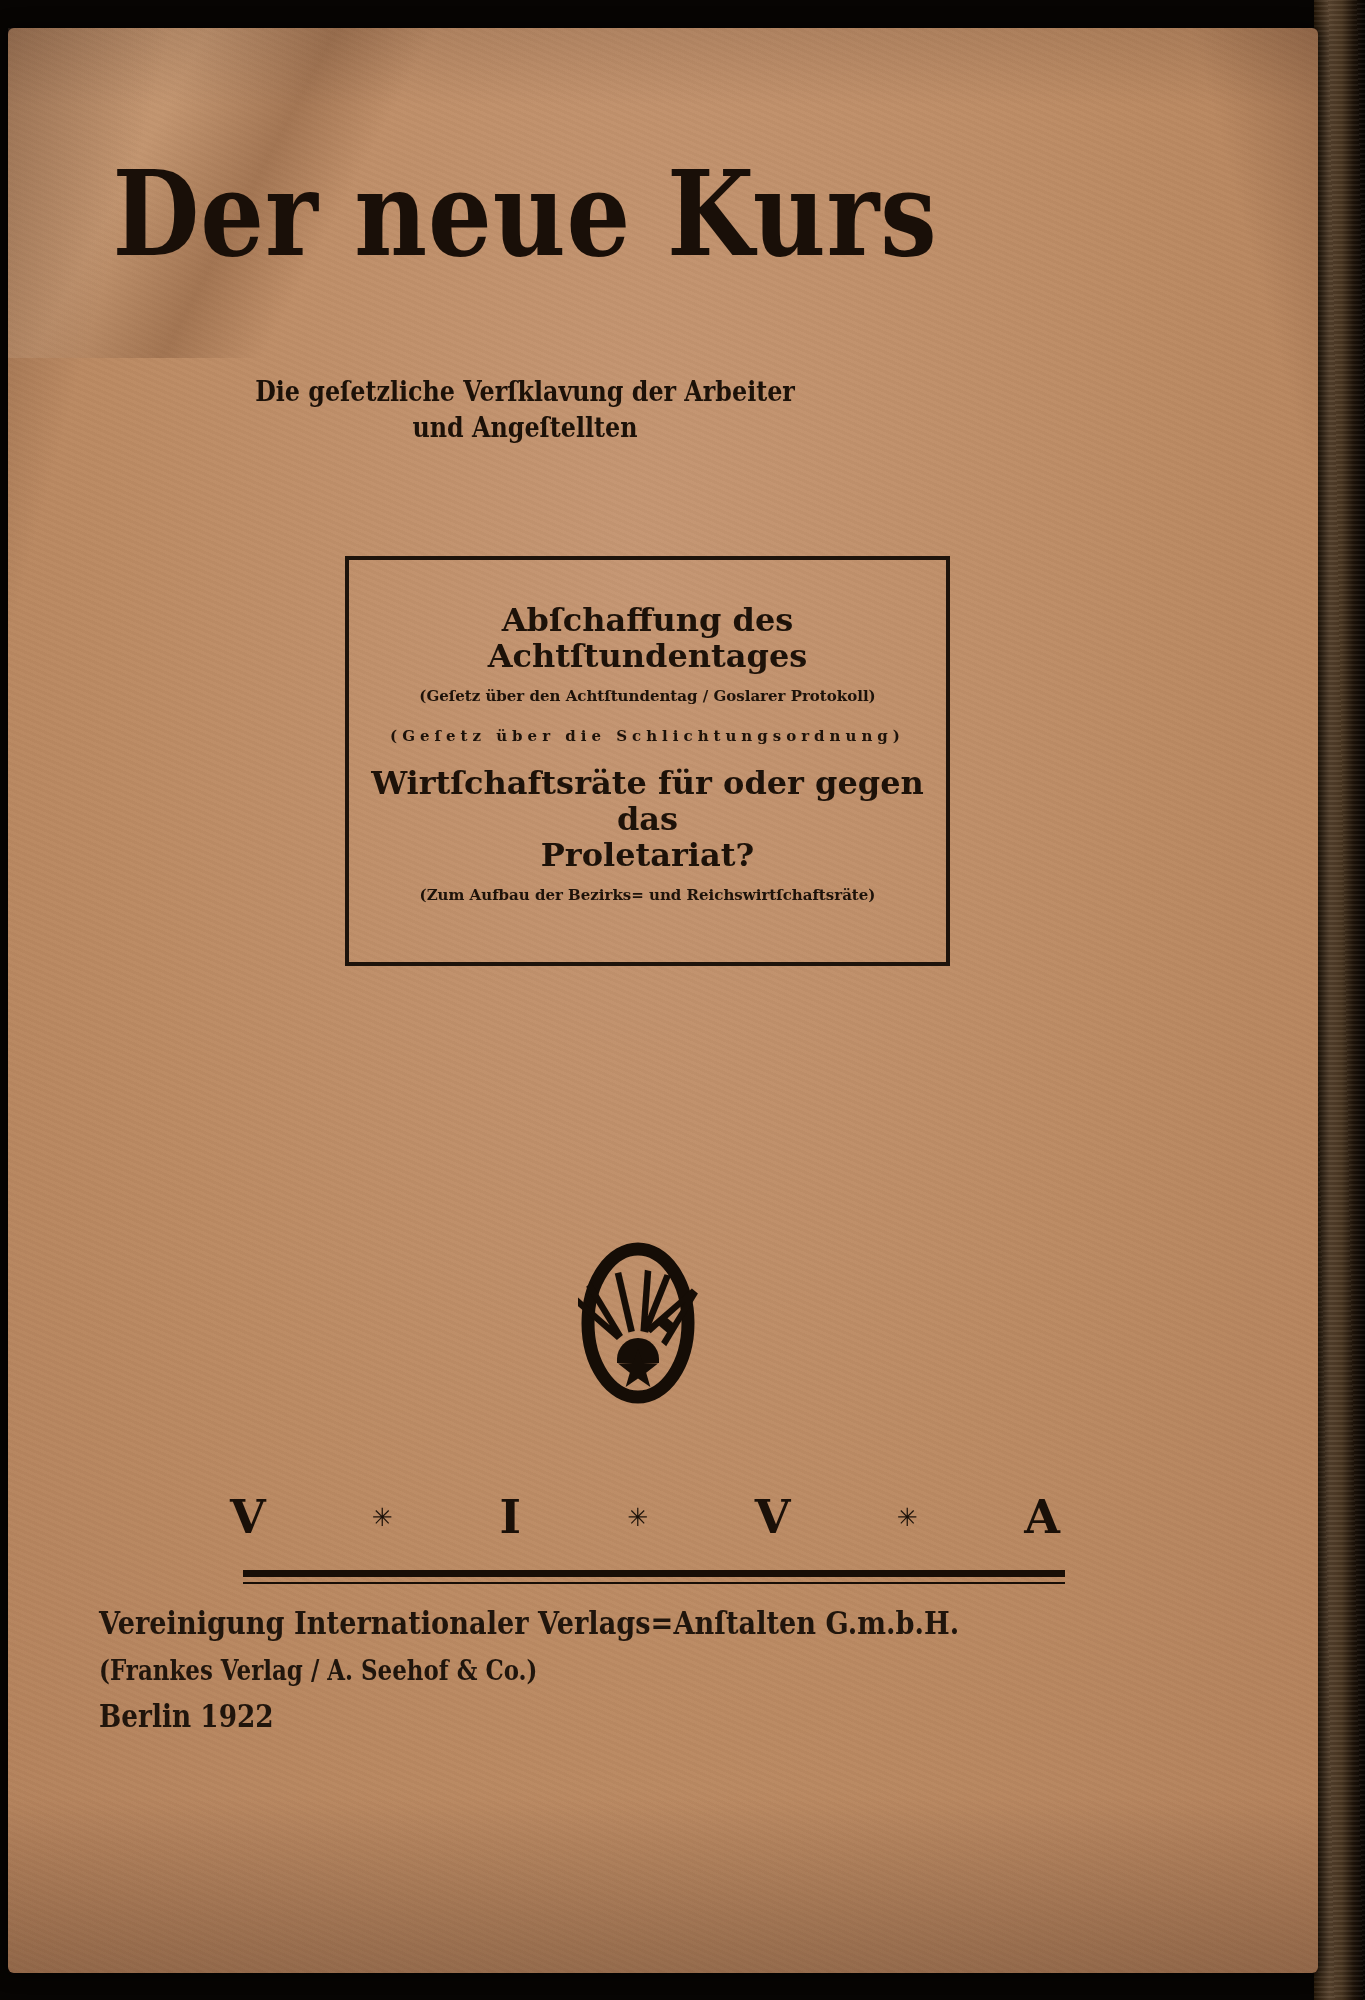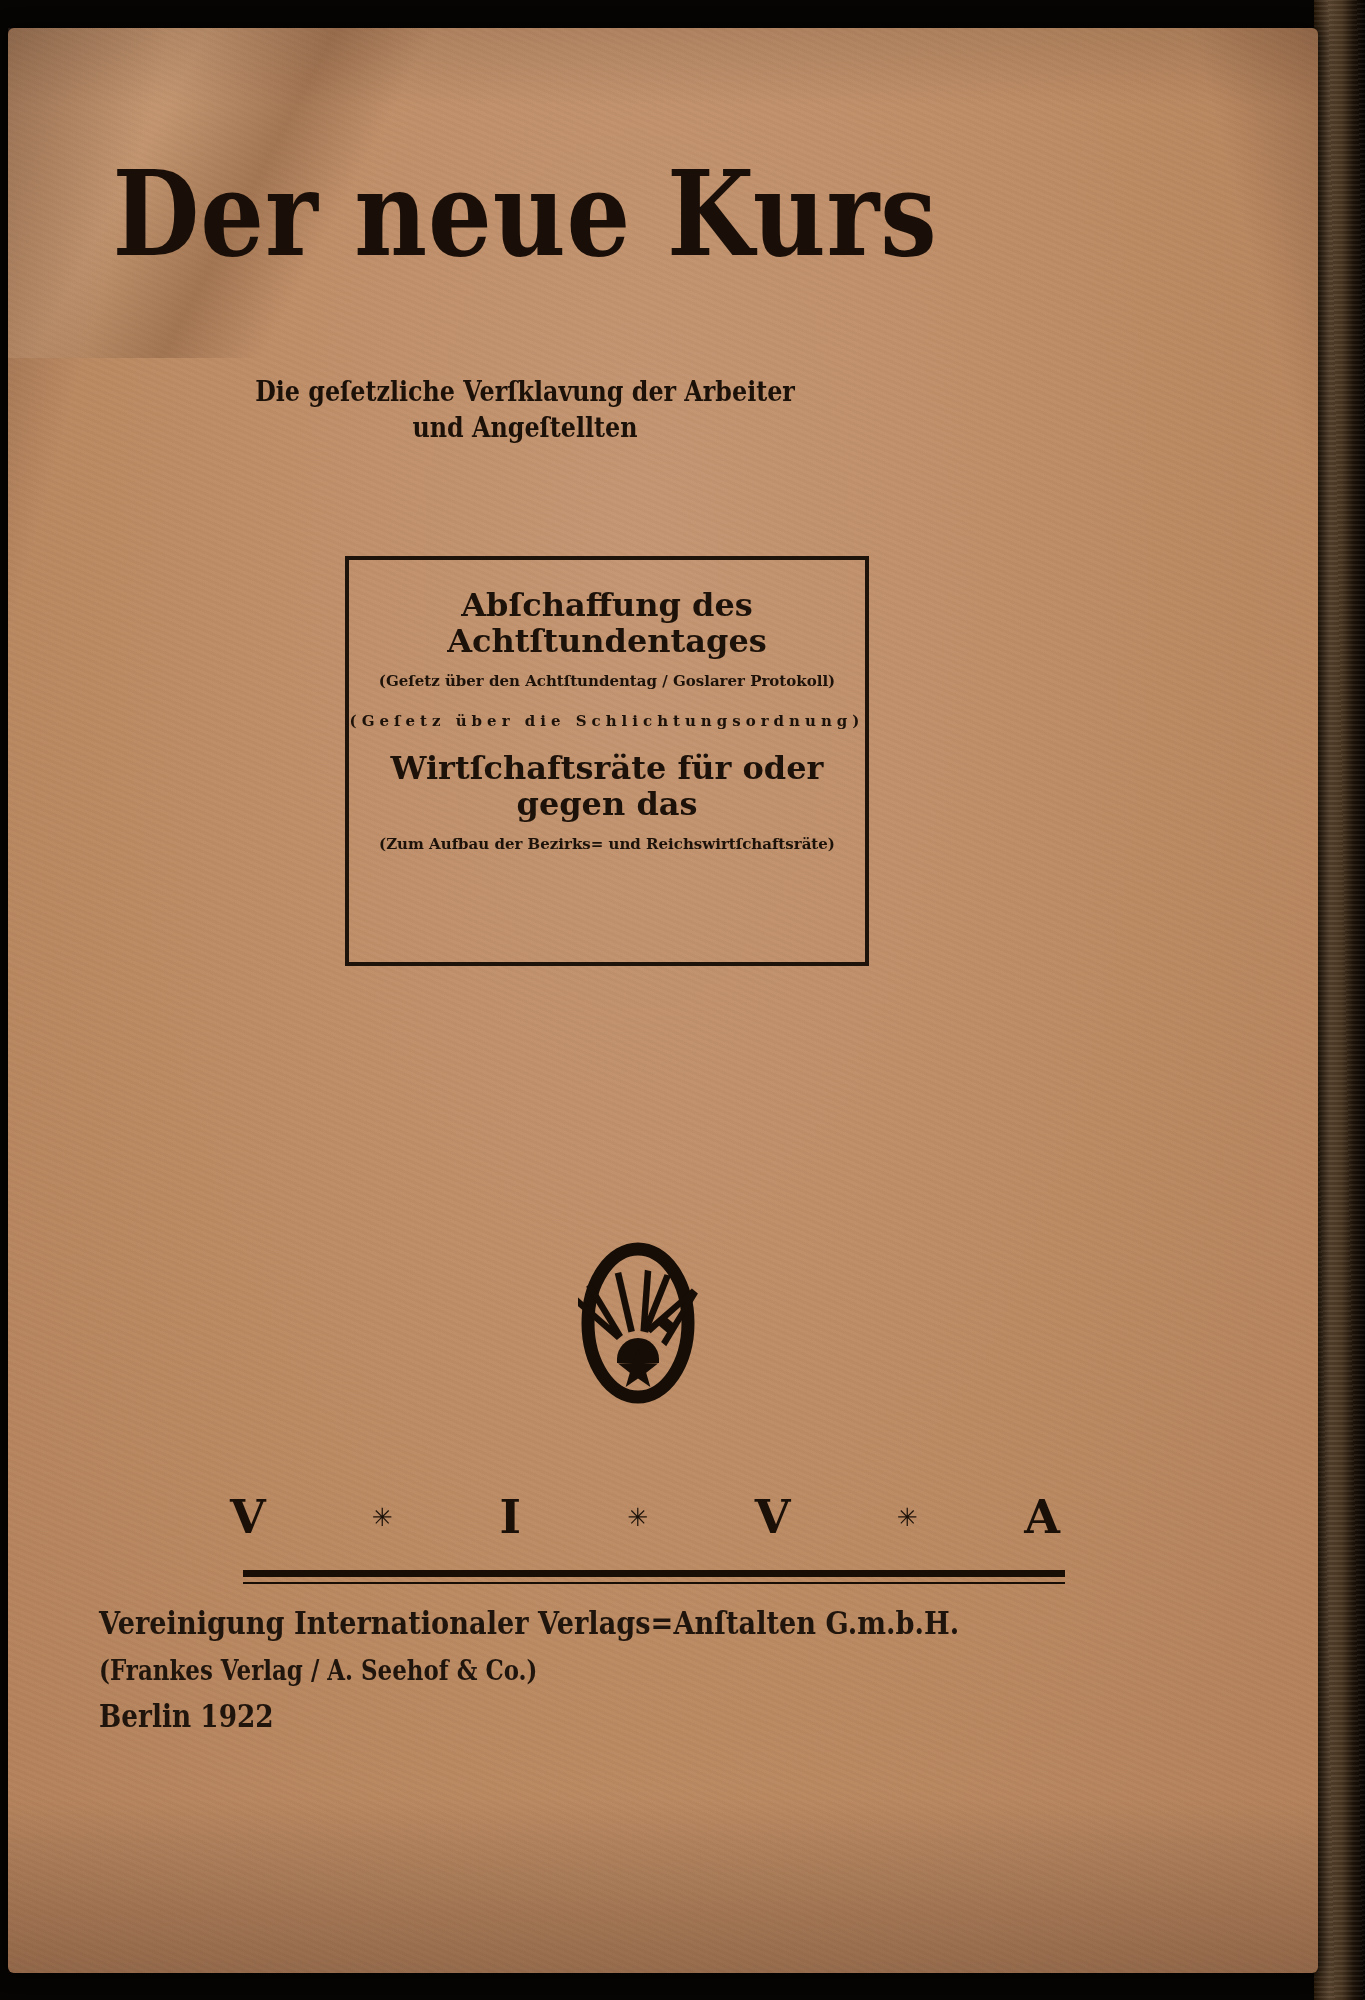--- a/index.html
+++ b/index.html
@@ -48,23 +48,23 @@
     position:absolute; top:124px; left:0; width:1034px; margin:0;
     font-size:118px; line-height:1.05; text-align:center;
     color:#190f08; letter-spacing:1px;
   }
   .subtitle {
     position:absolute; top:346px; left:0; width:1034px;
     font-size:28px; line-height:1.3; text-align:center; color:#1c1108;
   }
 
   .topic-box {
-    position:absolute; left:337px; top:528px; width:524px; height:410px;
+    position:absolute; left:337px; top:528px; width:605px; height:410px;
     box-sizing:border-box; border:4px solid #1d130b;
-    padding-top:27px; text-align:center;
+    padding-top:42px; text-align:center;
   }
   .topic { margin-bottom:19px; }
   .topic-head, .topic-head2 { font-size:32px; line-height:1.13; color:#1d1209; }
   .topic-head2:empty { display:none; }
   .topic-note { font-size:15px; line-height:1.35; margin-top:12px; color:#1d1209; }
   .topic-note.spaced { letter-spacing:5px; }
 
   .publisher {
     position:absolute; top:982px; left:0; width:1094px; text-align:center; color:#1d1209;
   }
@@ -111,20 +111,21 @@
     <div class="topic-box">
       <div class="topic">
         <div class="topic-head frak">Abſchaffung des Achtſtundentages</div>
         <div class="topic-note frak">(Geſetz über den Achtſtundentag / Goslarer Protokoll)</div>
       </div>
       <div class="topic">
         <div class="topic-note frak spaced">(Geſetz über die Schlichtungsordnung)</div>
       </div>
       <div class="topic">
         <div class="topic-head frak">Wirtſchaftsräte für oder gegen das</div>
+        <div class="topic-head2 frak">Proletariat?</div>
         <div class="topic-note frak">(Zum Aufbau der Bezirks= und Reichswirtſchaftsräte)</div>
       </div>
     </div>
 
 
     <svg class="viva-logo" width="120" height="166" viewBox="-60 -83 120 166">
       <ellipse cx="0" cy="0" rx="50" ry="74" fill="none" stroke="#150d06" stroke-width="13"></ellipse>
       <g fill="#150d06" font-family="DejaVu Sans, sans-serif" font-weight="700" font-size="64" text-anchor="middle">
         <text transform="rotate(-40,0,36) translate(0,8) scale(0.55,1.3)" x="0" y="0">V</text>
         <text transform="rotate(-13,0,36) translate(0,8) scale(0.55,1.3)" x="0" y="0">I</text>

